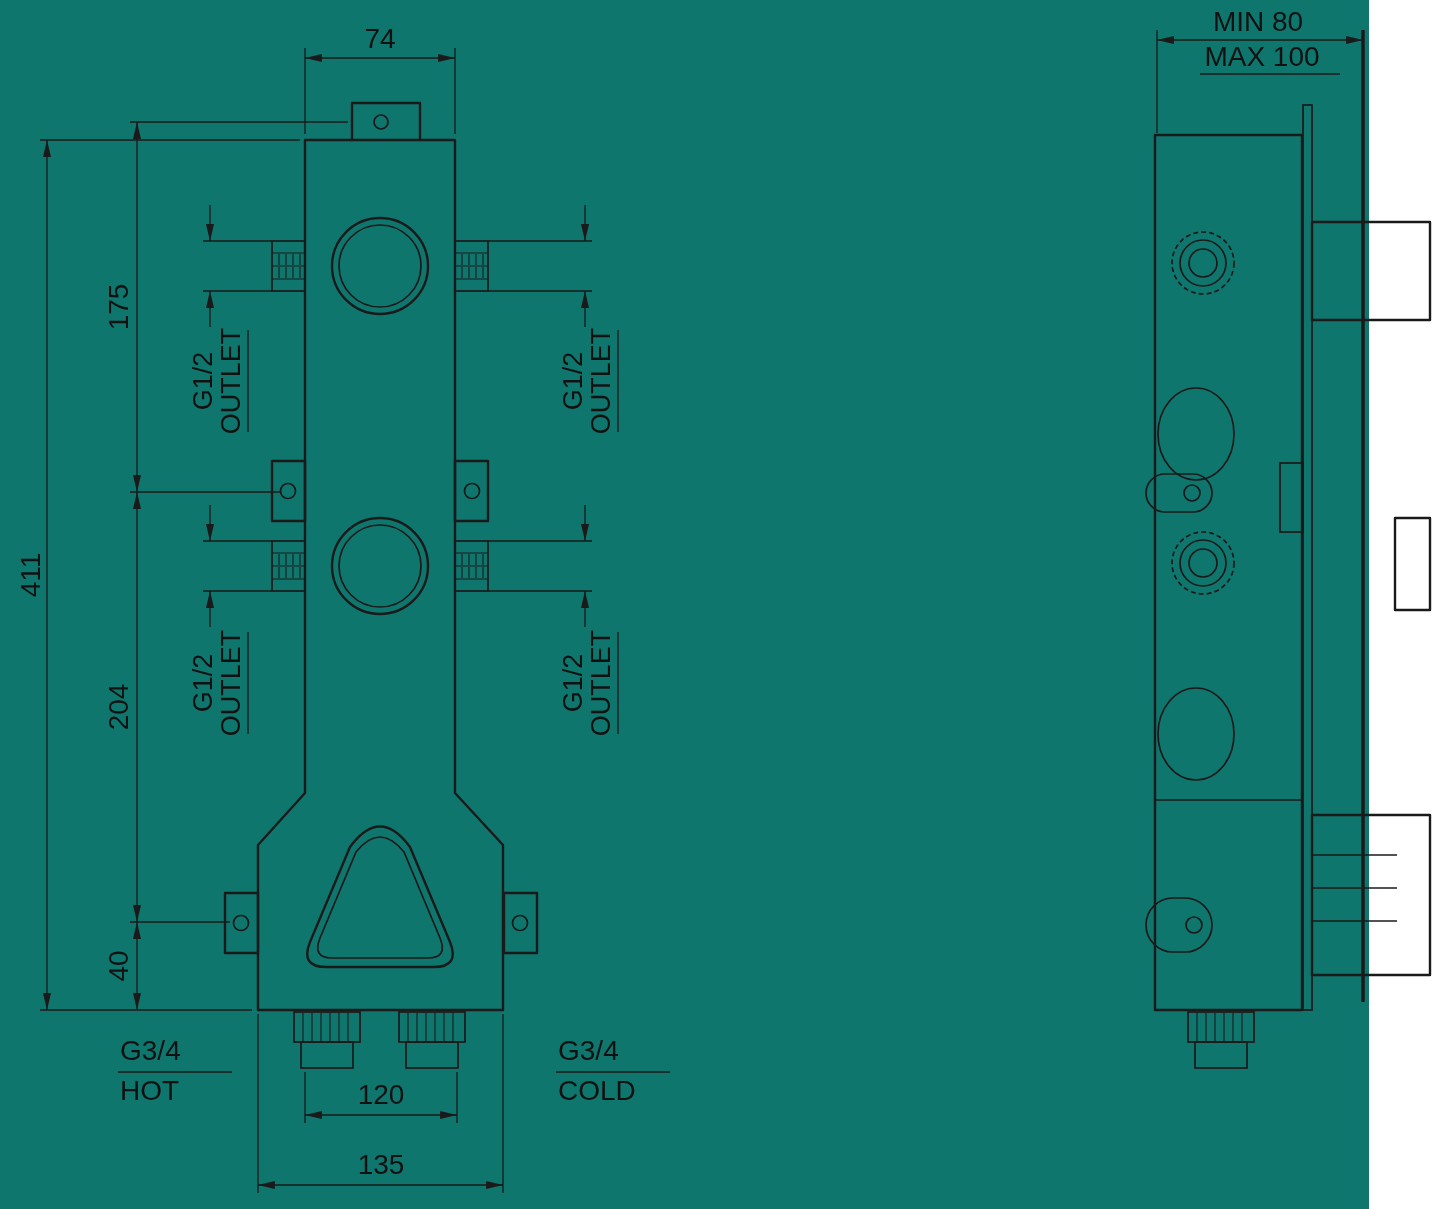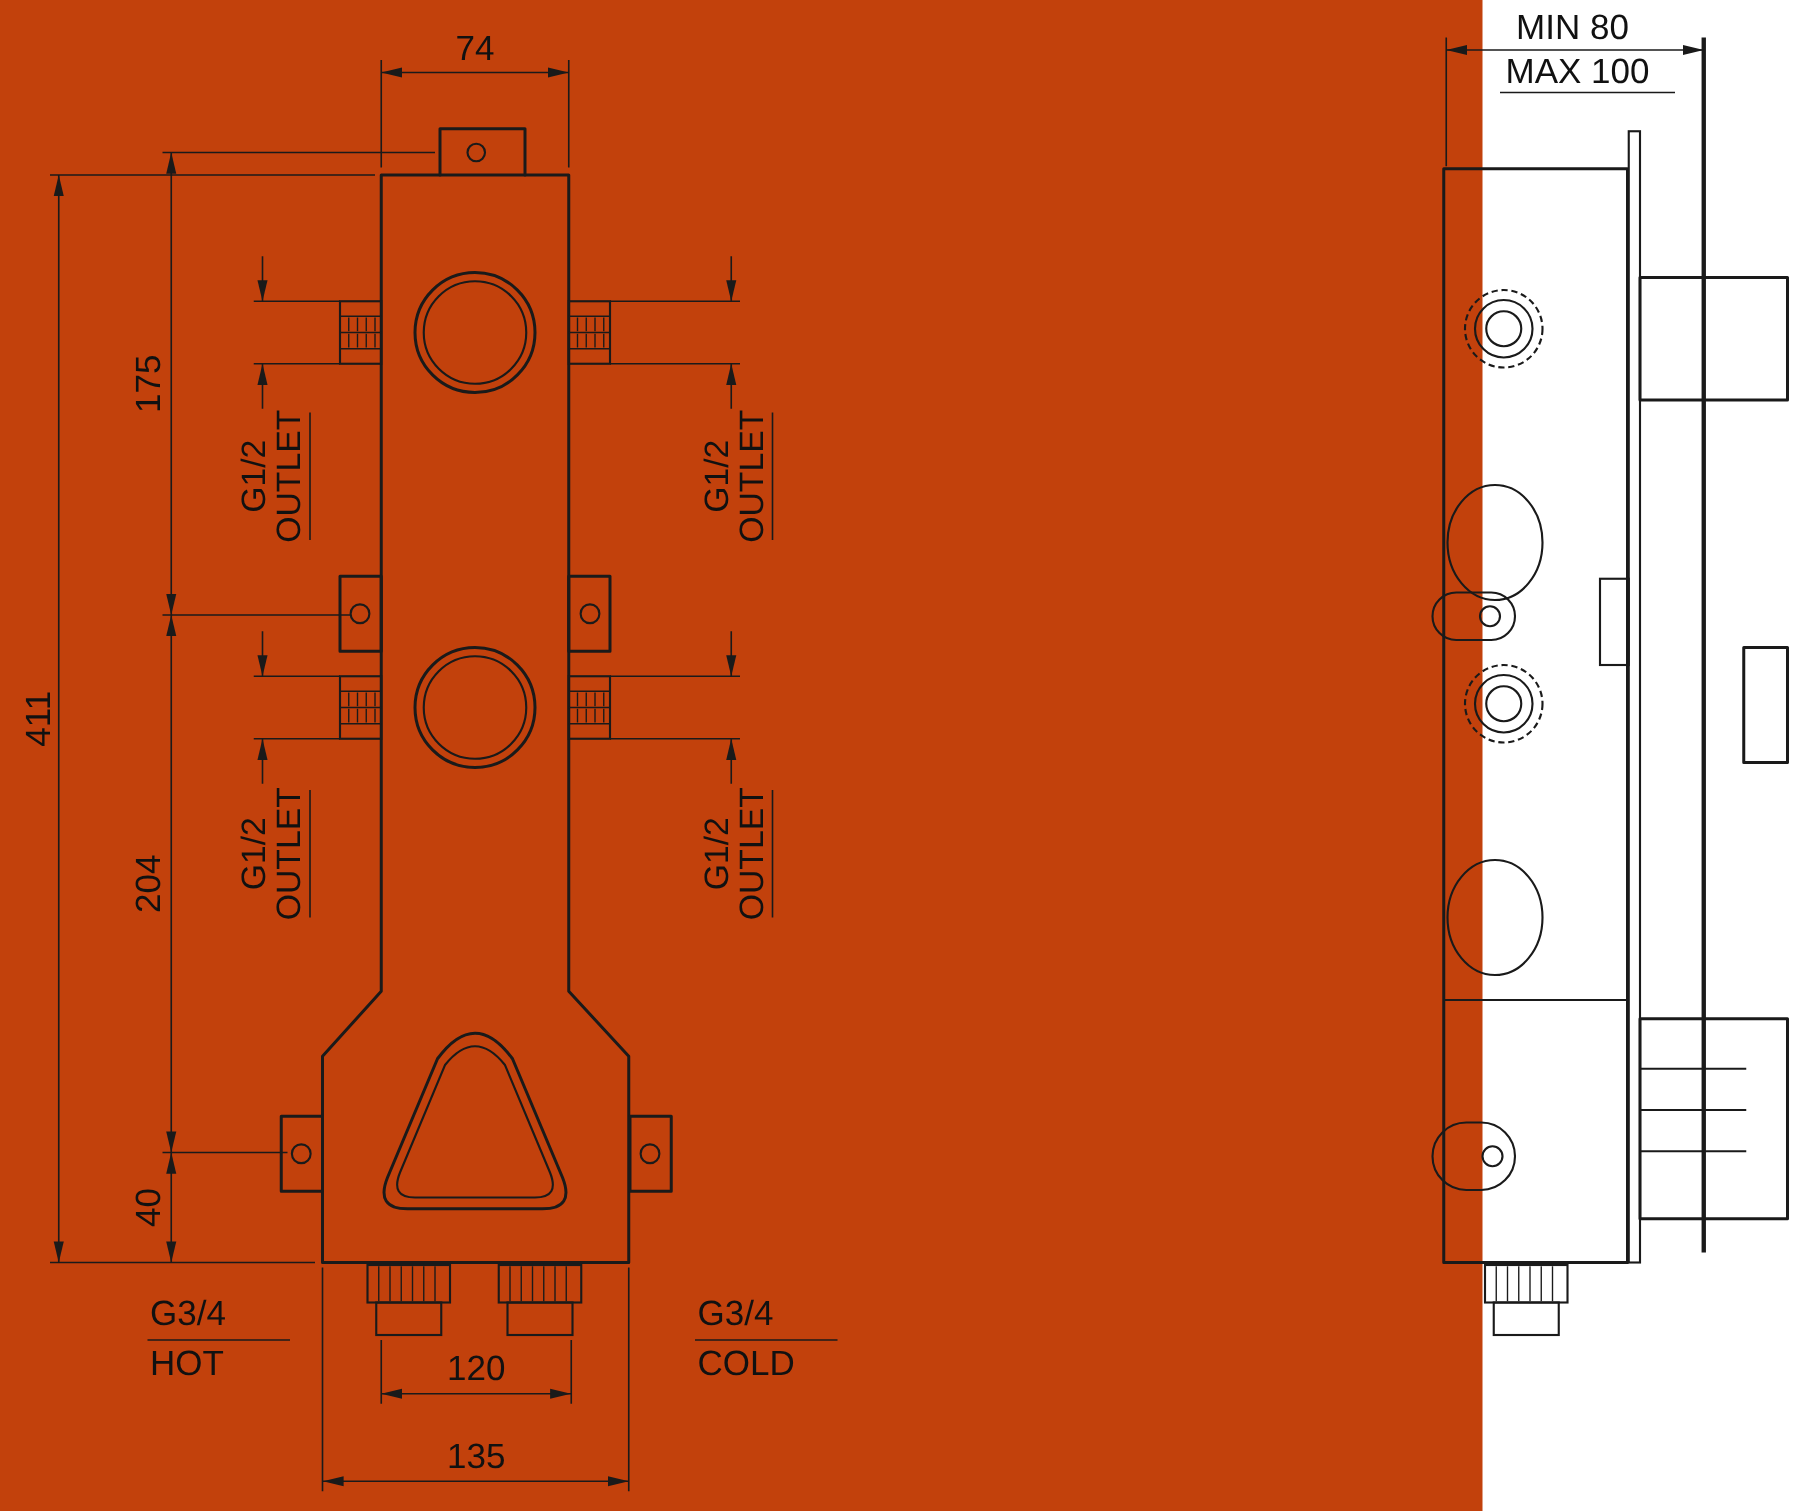--- a/index.html
+++ b/index.html
@@ -1,16 +1,16 @@
 <!DOCTYPE html>
 <html><head>
 <meta charset="utf-8">
 <style>
   html,body{margin:0;padding:0;background:#ffffff;}
-  .page{width:1186px;height:1209px;background:#c2410c;position:relative;}
+  .page{width:1369px;height:1209px;background:#0f766e;position:relative;}
   svg{display:block;}
   .outline{fill:none;stroke:#1a1a1a;stroke-width:2.4;stroke-linejoin:round;stroke-linecap:round;}
   .detail{fill:none;stroke:#1a1a1a;stroke-width:1.7;}
   .knurl{fill:none;stroke:#1a1a1a;stroke-width:1.1;}
   .dim{fill:none;stroke:#1a1a1a;stroke-width:1.3;}
   .wall{fill:none;stroke:#1a1a1a;stroke-width:3.5;}
   .dash{stroke-dasharray:5 3;}
   text{font-family:"Liberation Sans","DejaVu Sans",sans-serif;font-size:28px;fill:#111;}
   .lbl{font-size:27px;}
 </style>

